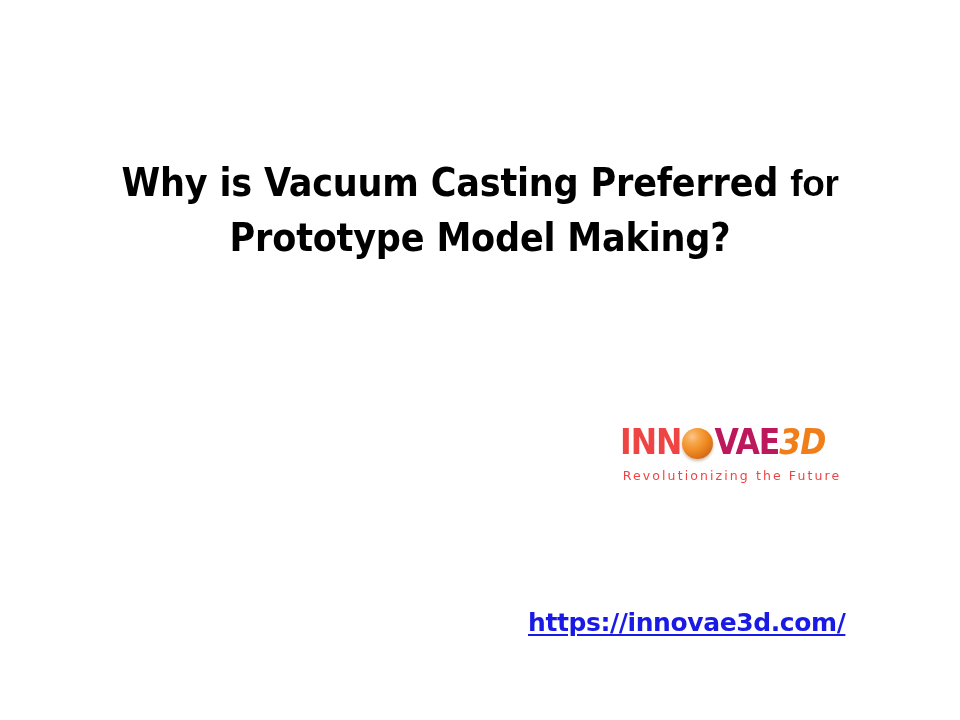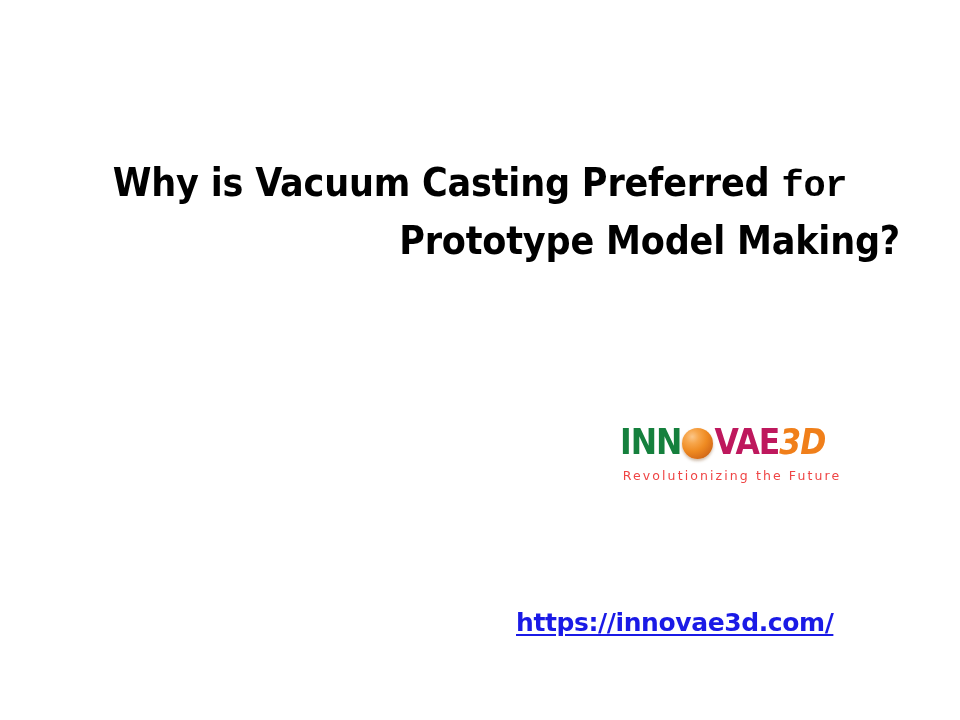--- a/index.html
+++ b/index.html
@@ -36,27 +36,26 @@
     white-space: nowrap;
   }
   .title-narrow {
     font-family: "DejaVu Sans Condensed", "Liberation Sans Narrow", "Liberation Sans", sans-serif;
     font-stretch: condensed;
     font-size: 39px;
     letter-spacing: -0.2px;
     margin-top: 10px;
   }
   .title-wide {
-    font-family: Liberation Mono, monospace;
+    font-family: Liberation Sans, sans-serif;
     font-size: 37px;
     letter-spacing: -0.3px;
   }
   #title-line-2 {
     margin-top: 9px;
-    text-align: right;
   }
 
   
   #logo {
     position: absolute;
     left: 620px;
     top: 420px;
     width: 230px;
     height: 76px;
   }
@@ -69,21 +68,21 @@
     font-family: "DejaVu Sans", sans-serif;
   }
   .logo-word {
     font-size: 35px;
     font-weight: bold;
     letter-spacing: -1px;
     line-height: 1;
     display: inline-block;
   }
   #logo-inn {
-    color: #15803d;
+    color: #ef4444;
     font-stretch: condensed;
     text-align: right;
   }
   #logo-sphere {
     display: inline-block;
     width: 31px;
     height: 31px;
     border-radius: 50%;
     margin: 0 1px 0 1px;
     position: relative;
@@ -113,21 +112,21 @@
     font-size: 12.5px;
     letter-spacing: 2.1px;
     white-space: nowrap;
     text-align: center;
     width: 224px;
   }
 
   
   #url-link {
     position: absolute;
-    left: 516px;
+    left: 528px;
     top: 608px;
     color: #1a1ae6;
     font-family: "DejaVu Sans", sans-serif;
     font-size: 25px;
     font-weight: 600;
     letter-spacing: -0.4px;
     text-decoration: underline;
     text-underline-offset: 3px;
     white-space: nowrap;
     cursor: pointer;

